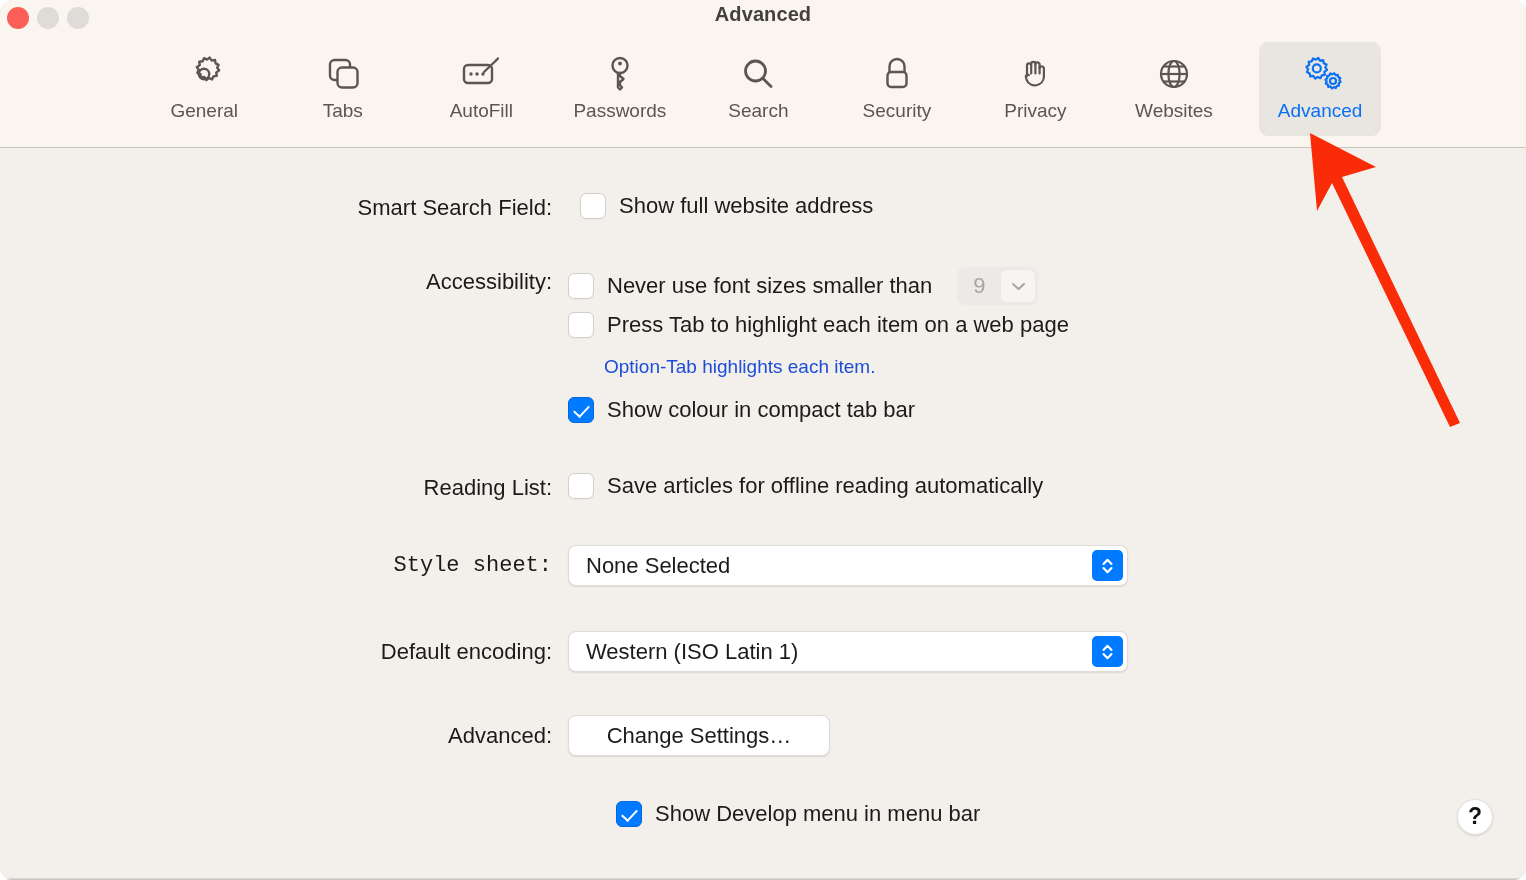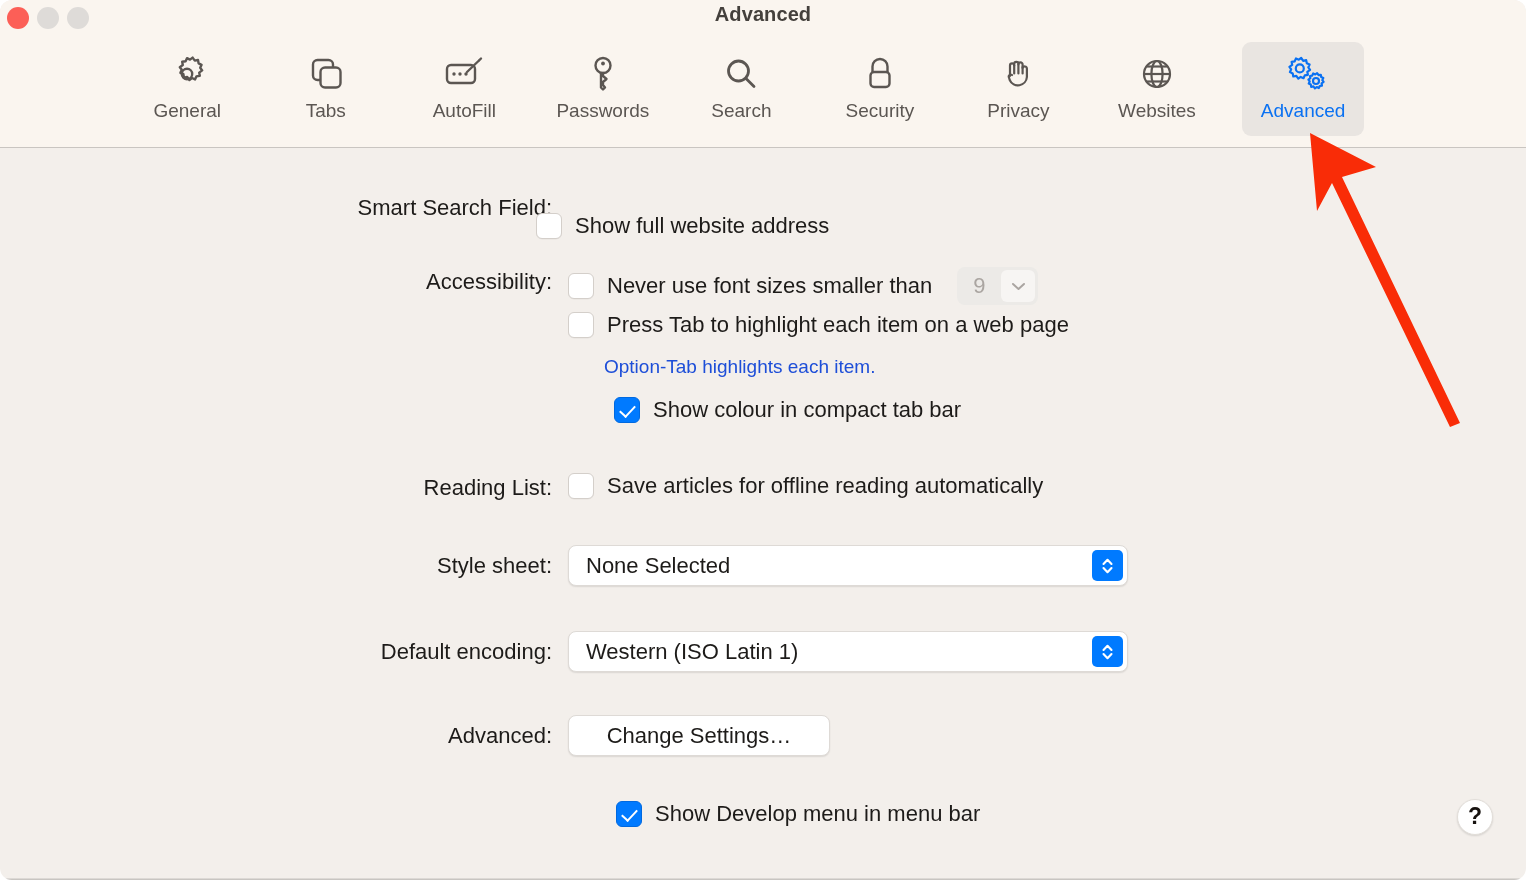--- a/index.html
+++ b/index.html
@@ -74,21 +74,21 @@
     text-align: center;
     font-size: 20px;
     font-weight: bold;
     color: #44403c;
     letter-spacing: 0.1px;
   }
 
   
   #tabbar {
     position: absolute;
-    left: 134px; top: 42px;
+    left: 151px; top: 42px;
     width: 1230px;
     height: 96px;
     display: flex;
     align-items: flex-start;
     justify-content: flex-start;
     gap: 32px;
   }
   .tab {
     width: 112px;
     height: 94px;
@@ -424,21 +424,21 @@
       </div>
 
     </div>
   </div>
 
   <div id="toolbar-separator"></div>
 
   <div id="content">
 
     <div class="field-label" style="left:152px; top:47px;">Smart Search Field:</div>
-    <div class="row" style="left:536px; top:45px;margin-top:20px;">
+    <div class="row" style="left:580px; top:45px;">
       <span class="cb off"></span>
       <span class="cb-text">Show full website address</span>
     </div>
 
     <div class="field-label" style="left:152px; top:121px;">Accessibility:</div>
 
     <div class="row" style="left:568px; top:119px;">
       <span class="cb off"></span>
       <span class="cb-text">Never use font sizes smaller than</span>
       <span class="combo-disabled" style="margin-left:25px;">
@@ -453,32 +453,32 @@
 
     <div class="row" style="left:568px; top:164px;">
       <span class="cb off"></span>
       <span class="cb-text">Press Tab to highlight each item on a web page</span>
     </div>
 
     <div class="row" style="left:604px; top:208px;">
       <span class="hint-text">Option-Tab highlights each item.</span>
     </div>
 
-    <div class="row" style="left:568px; top:249px;margin-left:46px;">
+    <div class="row" style="left:568px; top:249px;">
       <span class="cb on"></span>
       <span class="cb-text">Show colour in compact tab bar</span>
     </div>
 
     <div class="field-label" style="left:152px; top:327px;">Reading List:</div>
     <div class="row" style="left:568px; top:325px;">
       <span class="cb off"></span>
       <span class="cb-text">Save articles for offline reading automatically</span>
     </div>
 
-    <div class="field-label" style="left:152px; top:405px;">Style sheet:</div>
+    <div class="field-label" style="left:152px; top:405px;font-family:Liberation Mono, monospace;">Style sheet:</div>
     <div class="popup" style="left:568px; top:397px; width:560px;">
       <span class="popup-text">None Selected</span>
       <span class="popup-arrows">
         <svg width="15" height="20" viewBox="0 0 15 20">
           <path d="M3.5 8 L7.5 3.8 L11.5 8" fill="none" stroke="#ffffff" stroke-width="2.1" stroke-linecap="round" stroke-linejoin="round"></path>
           <path d="M3.5 12 L7.5 16.2 L11.5 12" fill="none" stroke="#ffffff" stroke-width="2.1" stroke-linecap="round" stroke-linejoin="round"></path>
         </svg>
       </span>
     </div>
 

